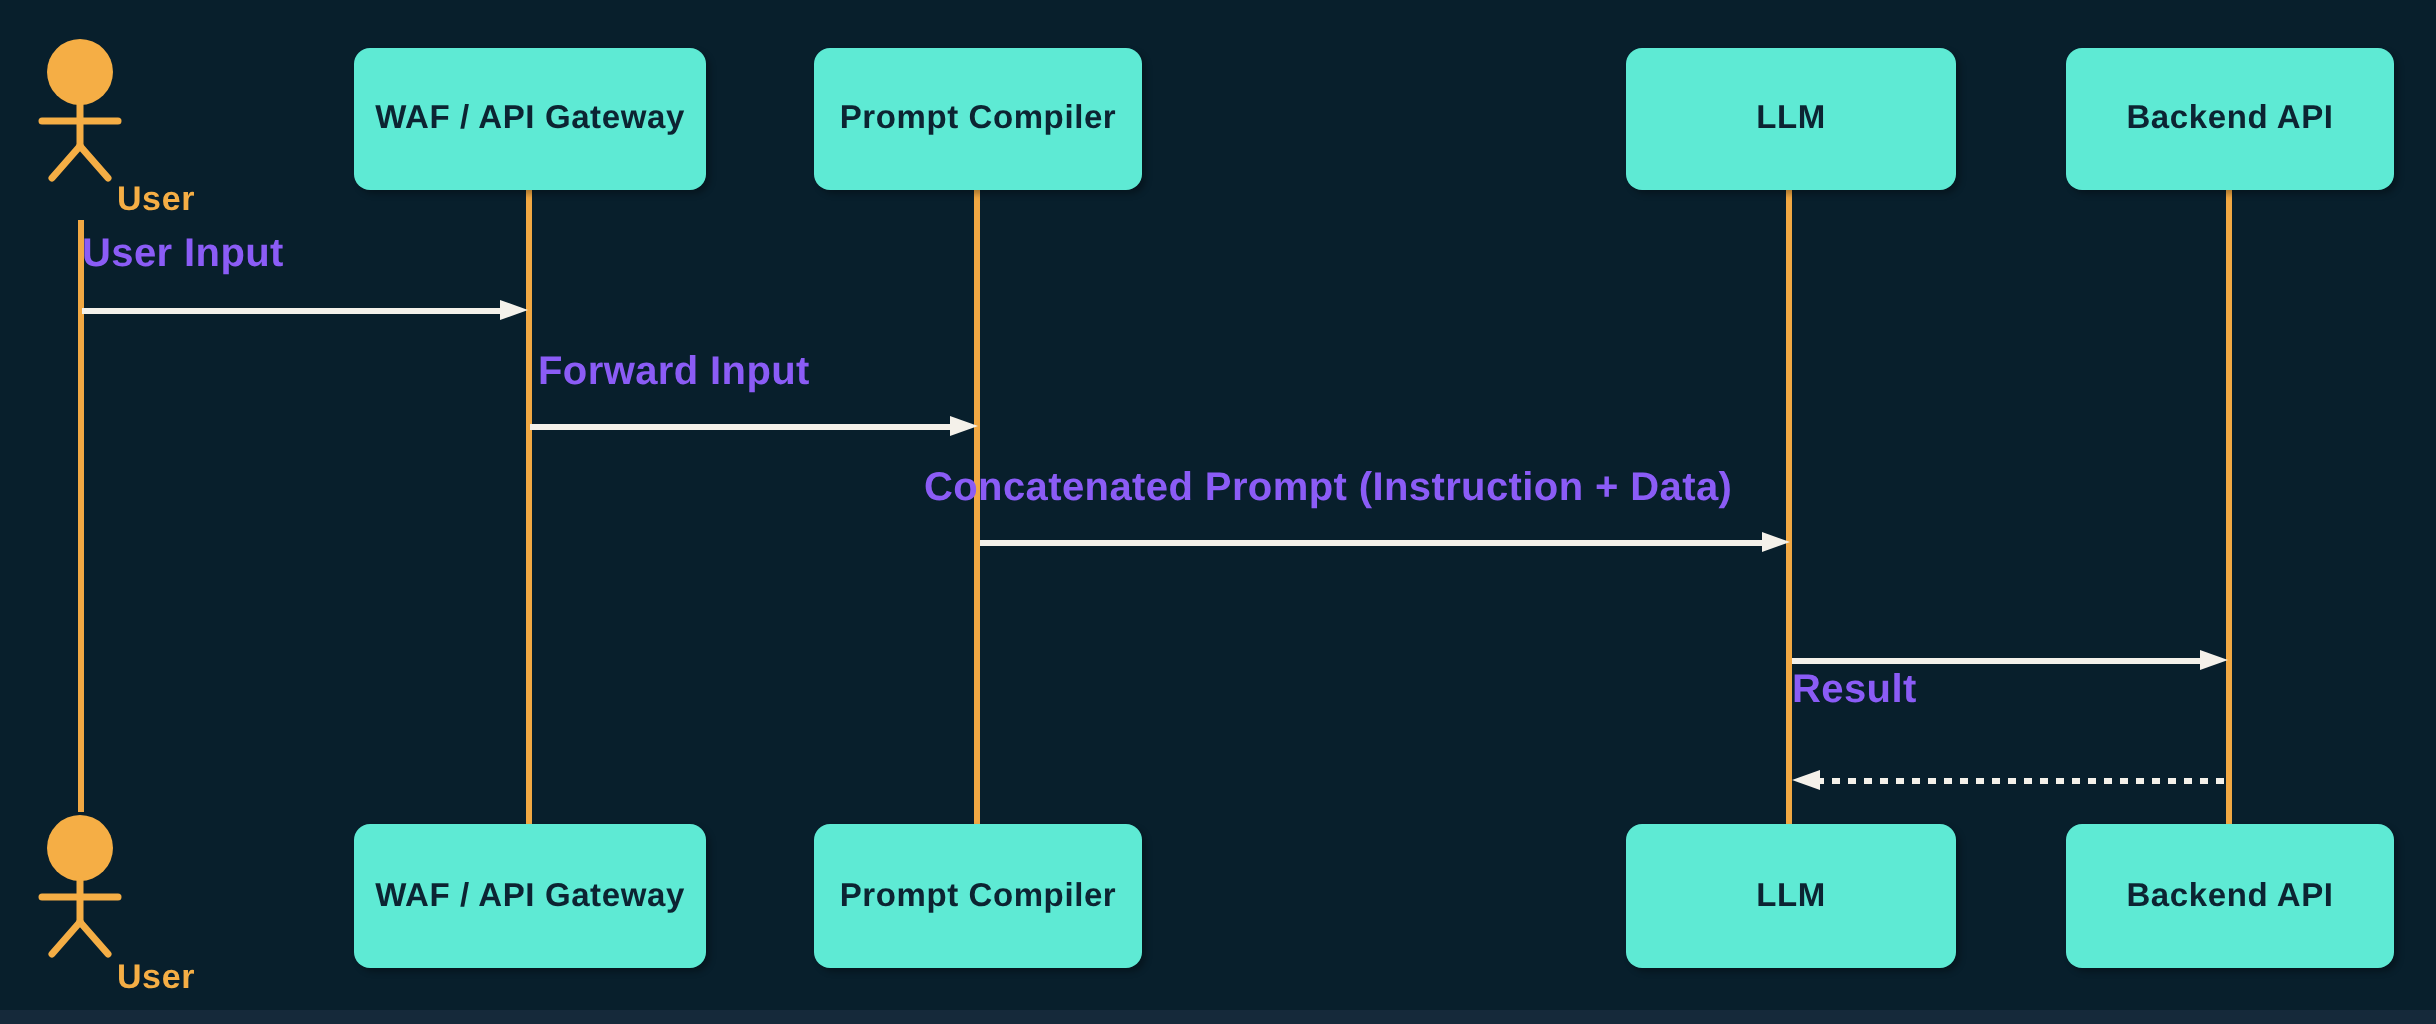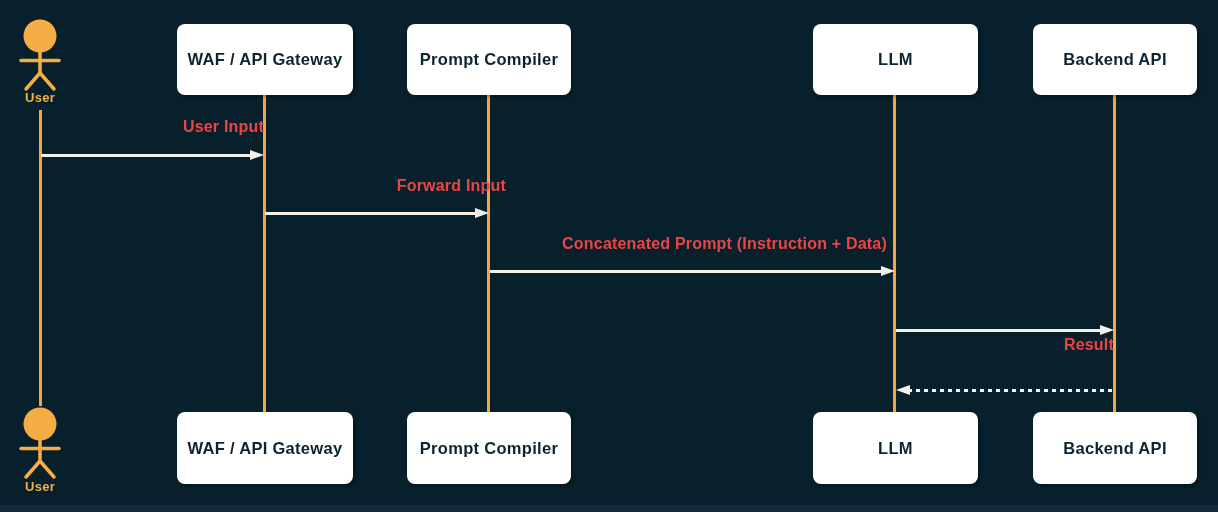--- a/index.html
+++ b/index.html
@@ -16,21 +16,21 @@
     font-family: "Liberation Sans", sans-serif;
   }
   .footer-band {
     position: absolute;
     left: 0; right: 0; bottom: 0;
     height: 7px;
     background: #15293A;
   }
   .participant {
     position: absolute;
-    background: #ffffff;
+    background: #5eead4;
     border-radius: 8px;
     display: flex;
     align-items: center;
     justify-content: center;
     color: #0C2432;
     font-size: 16.5px;
     font-weight: 700;
     letter-spacing: 0.3px;
     box-shadow: 2px 2px 3px rgba(0,0,0,0.30);
   }
@@ -44,31 +44,32 @@
     left: 0;
     width: 80px;
     height: 78px;
   }
   .actor-label {
     position: absolute;
     left: 0;
     width: 80px;
     text-align: center;
     color: #F5AE45;
-    font-size: 13px;
+    font-size: 17px;
     font-weight: 700;
     letter-spacing: 0.3px;
+    padding-left: 38px;
   }
   .msg-label {
     position: absolute;
-    color: #ef4444;
-    font-size: 16px;
+    color: #8b5cf6;
+    font-size: 20px;
     font-weight: 700;
     letter-spacing: 0.2px;
-    text-align: right;
+    text-align: left;
     height: 20px;
     line-height: 20px;
     white-space: nowrap;
   }
   .arrow {
     position: absolute;
     height: 12px;
   }
   .arrow .line {
     position: absolute;
@@ -160,27 +161,27 @@
   <div class="participant" style="left:1033px; top:412px; width:164px; height:72px;">
     <span>Backend API</span>
   </div>
 
   <div class="msg-label" style="left:41px; width:223px; top:117px;">User Input</div>
   <div class="arrow" style="left:41px; top:149px; width:223px;">
     <div class="line"></div>
     <div class="head-right"></div>
   </div>
 
-  <div class="msg-label" style="left:282px; width:224px; top:176px;">Forward Input</div>
+  <div class="msg-label" style="left:269px; width:224px; top:176px;">Forward Input</div>
   <div class="arrow" style="left:265px; top:207px; width:224px;">
     <div class="line"></div>
     <div class="head-right"></div>
   </div>
 
-  <div class="msg-label" style="left:482px; width:405px; top:234px;">Concatenated Prompt (Instruction + Data)</div>
+  <div class="msg-label" style="left:462px; width:405px; top:234px;">Concatenated Prompt (Instruction + Data)</div>
   <div class="arrow" style="left:490px; top:265px; width:405px;">
     <div class="line"></div>
     <div class="head-right"></div>
   </div>
 
   <div class="arrow" style="left:896px; top:324px; width:218px;">
     <div class="line"></div>
     <div class="head-right"></div>
   </div>
 

